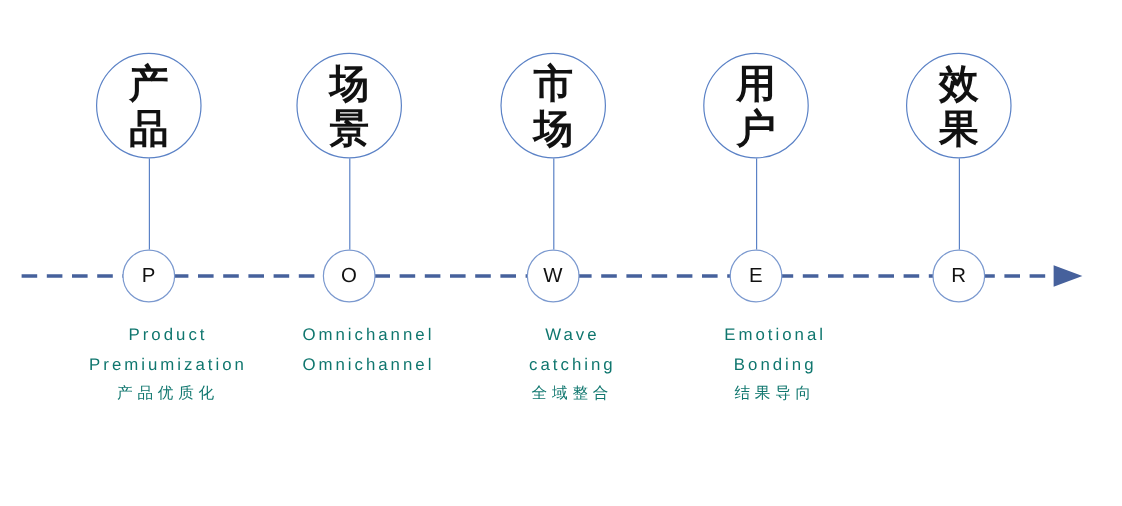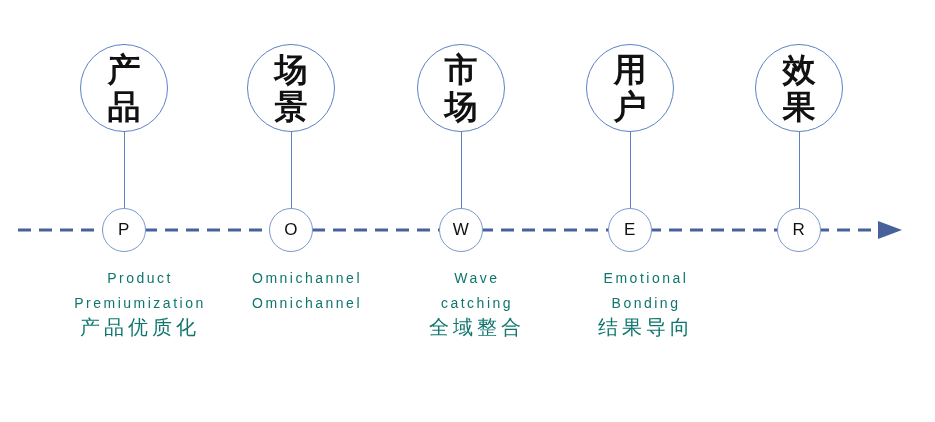--- a/index.html
+++ b/index.html
@@ -89,21 +89,21 @@
     text-align: center;
     color: #0f766e;
   }
   .caption-en {
     font-size: 14px;
     line-height: 25px;
     letter-spacing: 2.5px;
     white-space: nowrap;
   }
   .caption-zh {
-    font-size: 20px;
+    font-size: 13px;
     line-height: 23px;
     letter-spacing: 4px;
     white-space: nowrap;
   }
   
   .col-0 { left: 34px; }
   .col-1 { left: 201px; }
   .col-2 { left: 371px; }
   .col-3 { left: 540px; }
   .col-4 { left: 709px; }

